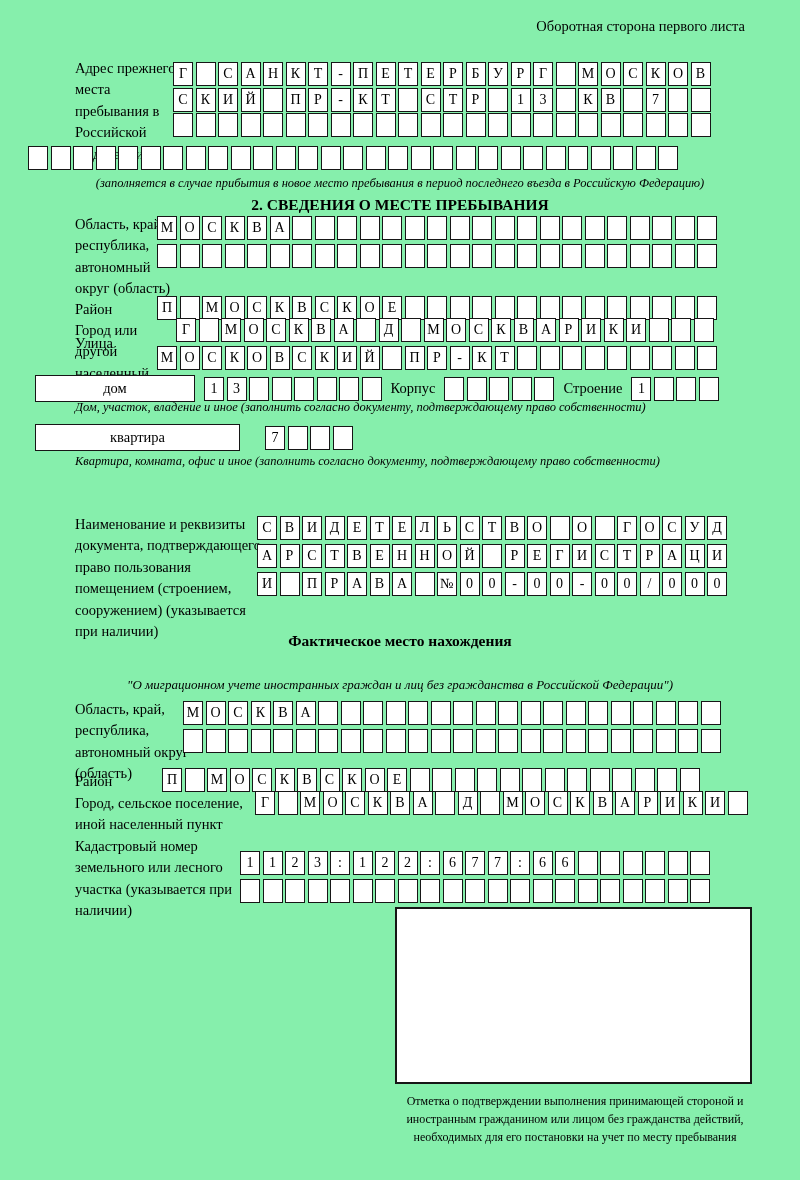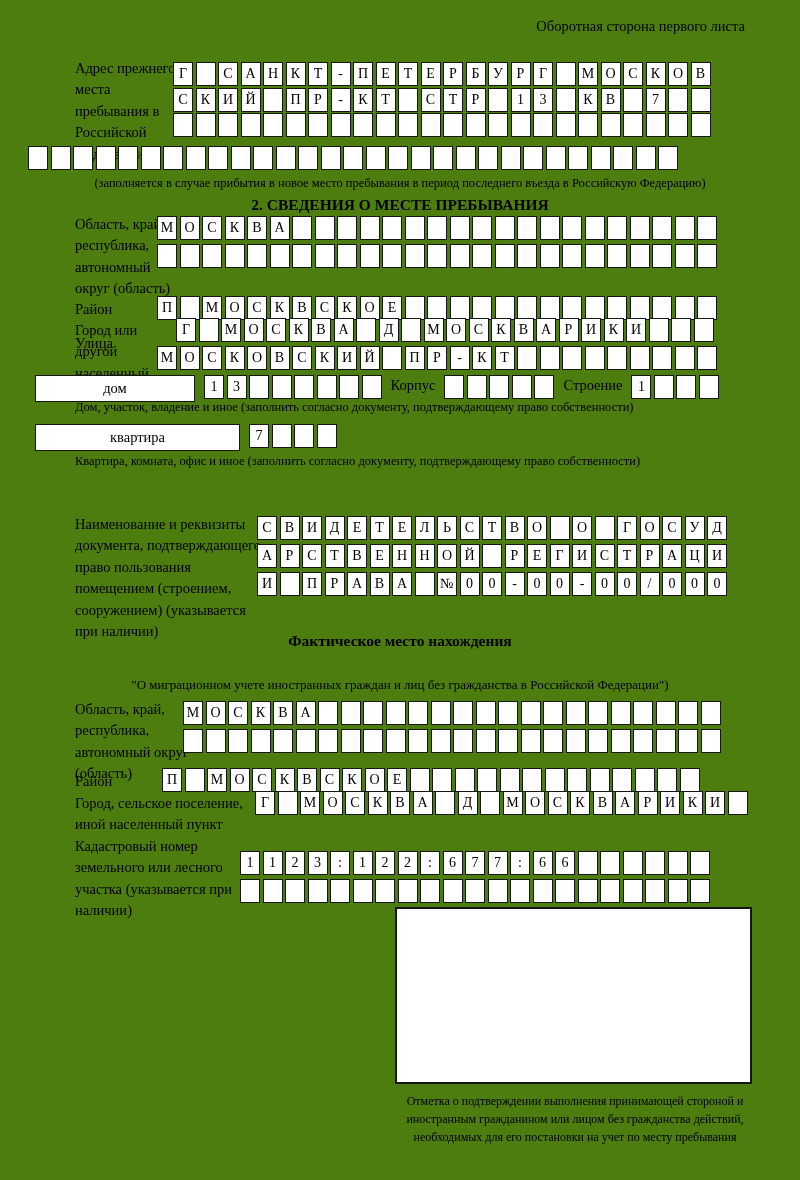--- a/index.html
+++ b/index.html
@@ -1,31 +1,31 @@
 <!DOCTYPE html>
 <html><head>
 <meta charset="utf-8">
 <style>
   * { margin:0; padding:0; box-sizing:border-box; }
   html,body { background:#ffffff; }
   body { font-family:"Liberation Serif","DejaVu Serif",serif; color:#000; }
-  .page { position:relative; width:800px; height:1180px; background:#4d7c0f; overflow:hidden; }
+  .page { position:relative; width:800px; height:1180px; background:#86efac; overflow:hidden; }
   .abs { position:absolute; }
   .lbl { font-size:14.5px; line-height:1.48; }
-  .caption { font-size:12.5px; }
+  .caption { font-size:12.5px;font-style:italic; }
   .title { font-size:15.5px; font-weight:bold; }
   .center { text-align:center; }
   .boxrow { display:flex; gap:2.5px; }
   .rows { display:flex; flex-direction:column; gap:1.5px; }
   .rows4 { display:flex; flex-direction:column; gap:4px; }
   .cbox { width:20px; height:24px; border:1.6px solid #161616; display:flex; align-items:center;
           justify-content:center; font-size:14px; flex:none; background:#fff; overflow:hidden; }
   .widebox { border:1.6px solid #161616; height:27px; display:flex; align-items:center;
              justify-content:center; font-size:14.5px; background:#fff; flex:none; }
-  .inlinerow { display:flex; align-items:flex-start; }
+  .inlinerow { display:flex; align-items:center; }
   .check { width:22px; height:26px; font-size:15px; }
   .stampbox { border:2px solid #161616; background:#fff; }
   .stampnote { font-size:12px; line-height:1.5; text-align:center; }
 </style>
 </head>
 <body>
 
 <div class="page">
 
   <div class="abs lbl" style="top:16px; right:55px;">Оборотная сторона первого листа</div>
@@ -313,21 +313,21 @@
     <div class="lbl">Строение</div>
     <div class="boxrow">
         <span class="cbox">1</span>
         <span class="cbox"></span>
         <span class="cbox"></span>
         <span class="cbox"></span>
       </div>
   </div>
   <div class="abs caption" style="left:75px; top:400px;">Дом, участок, владение и иное (заполнить согласно документу, подтверждающему право собственности)</div>
 
-  <div class="abs inlinerow" style="left:35px; top:424px; gap:9px;">
+  <div class="abs inlinerow" style="left:35px; top:424px; gap:25px;">
     <div class="widebox" style="width:205px;">квартира</div>
     <div class="boxrow">
         <span class="cbox">7</span>
         <span class="cbox"></span>
         <span class="cbox"></span>
         <span class="cbox"></span>
       </div>
   </div>
   <div class="abs caption" style="left:75px; top:454px;">Квартира, комната, офис и иное (заполнить согласно документу, подтверждающему право собственности)</div>
 

